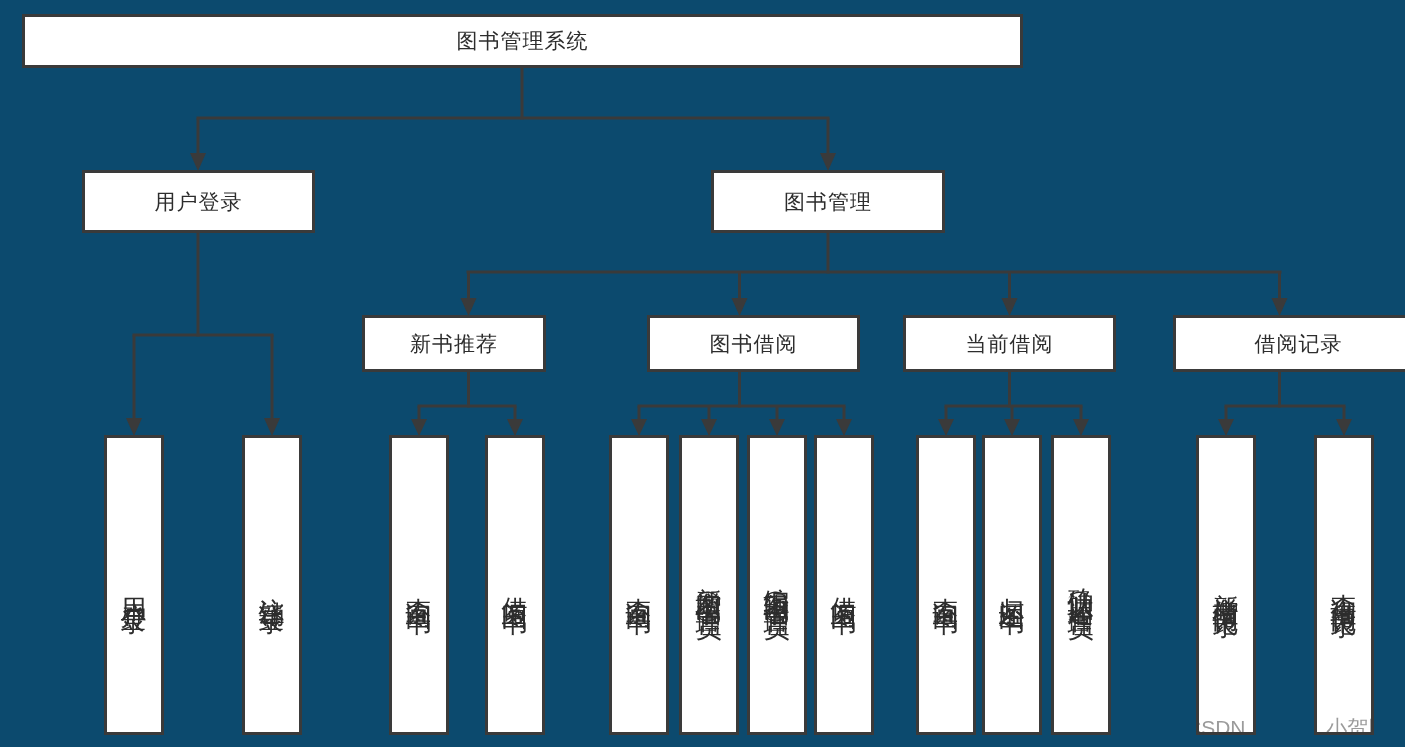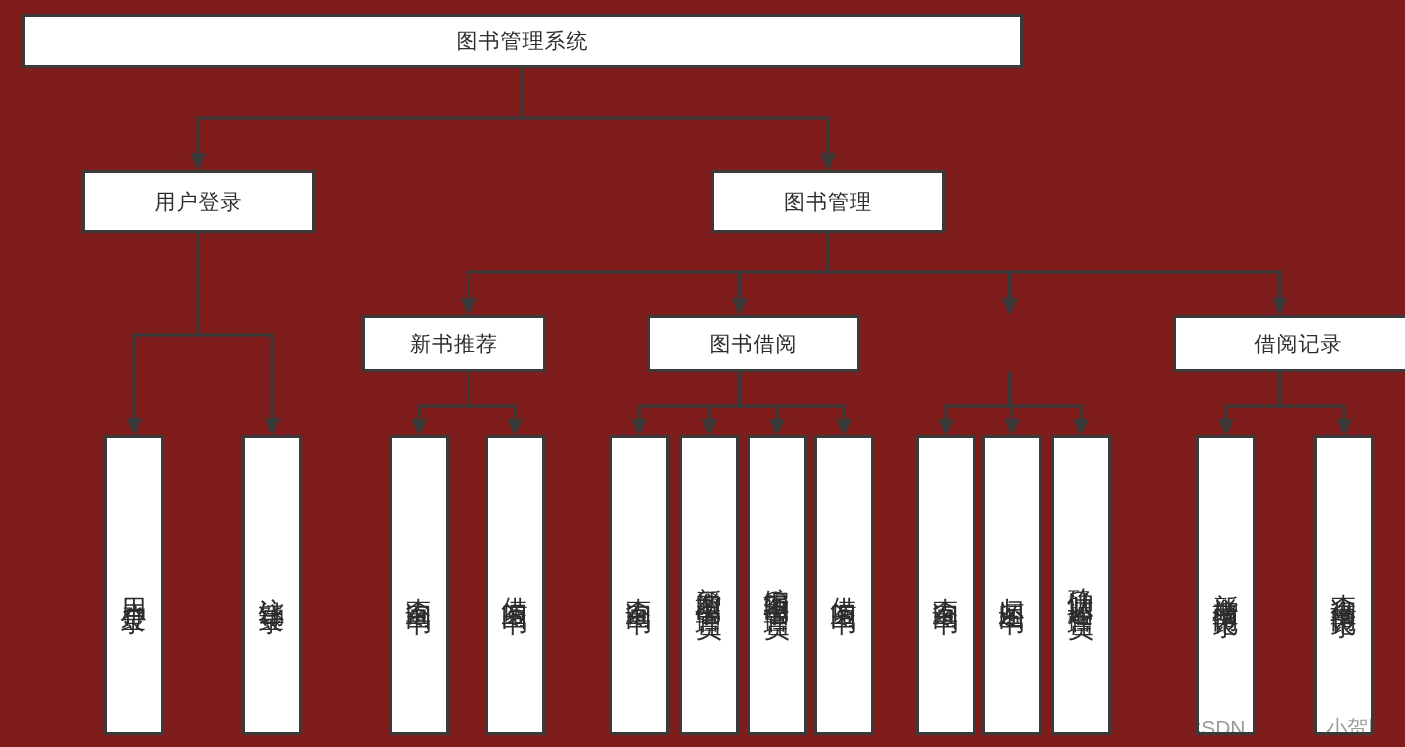--- a/index.html
+++ b/index.html
@@ -4,21 +4,21 @@
 <style>
   html, body {
     margin: 0;
     padding: 0;
     background: #ffffff;
   }
   #canvas {
     position: relative;
     width: 1405px;
     height: 747px;
-    background: #7f1d1d;
+    background: #0c4a6e;
     font-family: "Liberation Sans", "DejaVu Sans", sans-serif;
     overflow: hidden;
   }
   #connectors {
     position: absolute;
     left: 0;
     top: 0;
     z-index: 1;
   }
   .box {
@@ -126,20 +126,21 @@
     </g>
   </svg>
 
   <div class="box h-box" style="left:22px; top:14px; width:1001px; height:54px;">图书管理系统</div>
 
   <div class="box h-box" style="left:82px; top:170px; width:233px; height:63px;">用户登录</div>
   <div class="box h-box" style="left:711px; top:170px; width:234px; height:63px;">图书管理</div>
 
   <div class="box h-box" style="left:362px; top:315px; width:184px; height:57px;">新书推荐</div>
   <div class="box h-box" style="left:647px; top:315px; width:213px; height:57px;">图书借阅</div>
+  <div class="box h-box" style="left:903px; top:315px; width:213px; height:57px;">当前借阅</div>
   <div class="box h-box" style="left:1173px; top:315px; width:251px; height:57px;">借阅记录</div>
 
   <div class="box v-box" style="left:104px; top:435px; width:60px; height:300px;">用户登录</div>
   <div class="box v-box" style="left:242px; top:435px; width:60px; height:300px;">注销登录</div>
 
   <div class="box v-box" style="left:389px; top:435px; width:60px; height:300px;">查询图书</div>
   <div class="box v-box" style="left:485px; top:435px; width:60px; height:300px;">借阅图书</div>
 
   <div class="box v-box" style="left:609px; top:435px; width:60px; height:300px;">查询图书</div>
   <div class="box v-box" style="left:679px; top:435px; width:60px; height:300px;">新增图书（管理员）</div>

